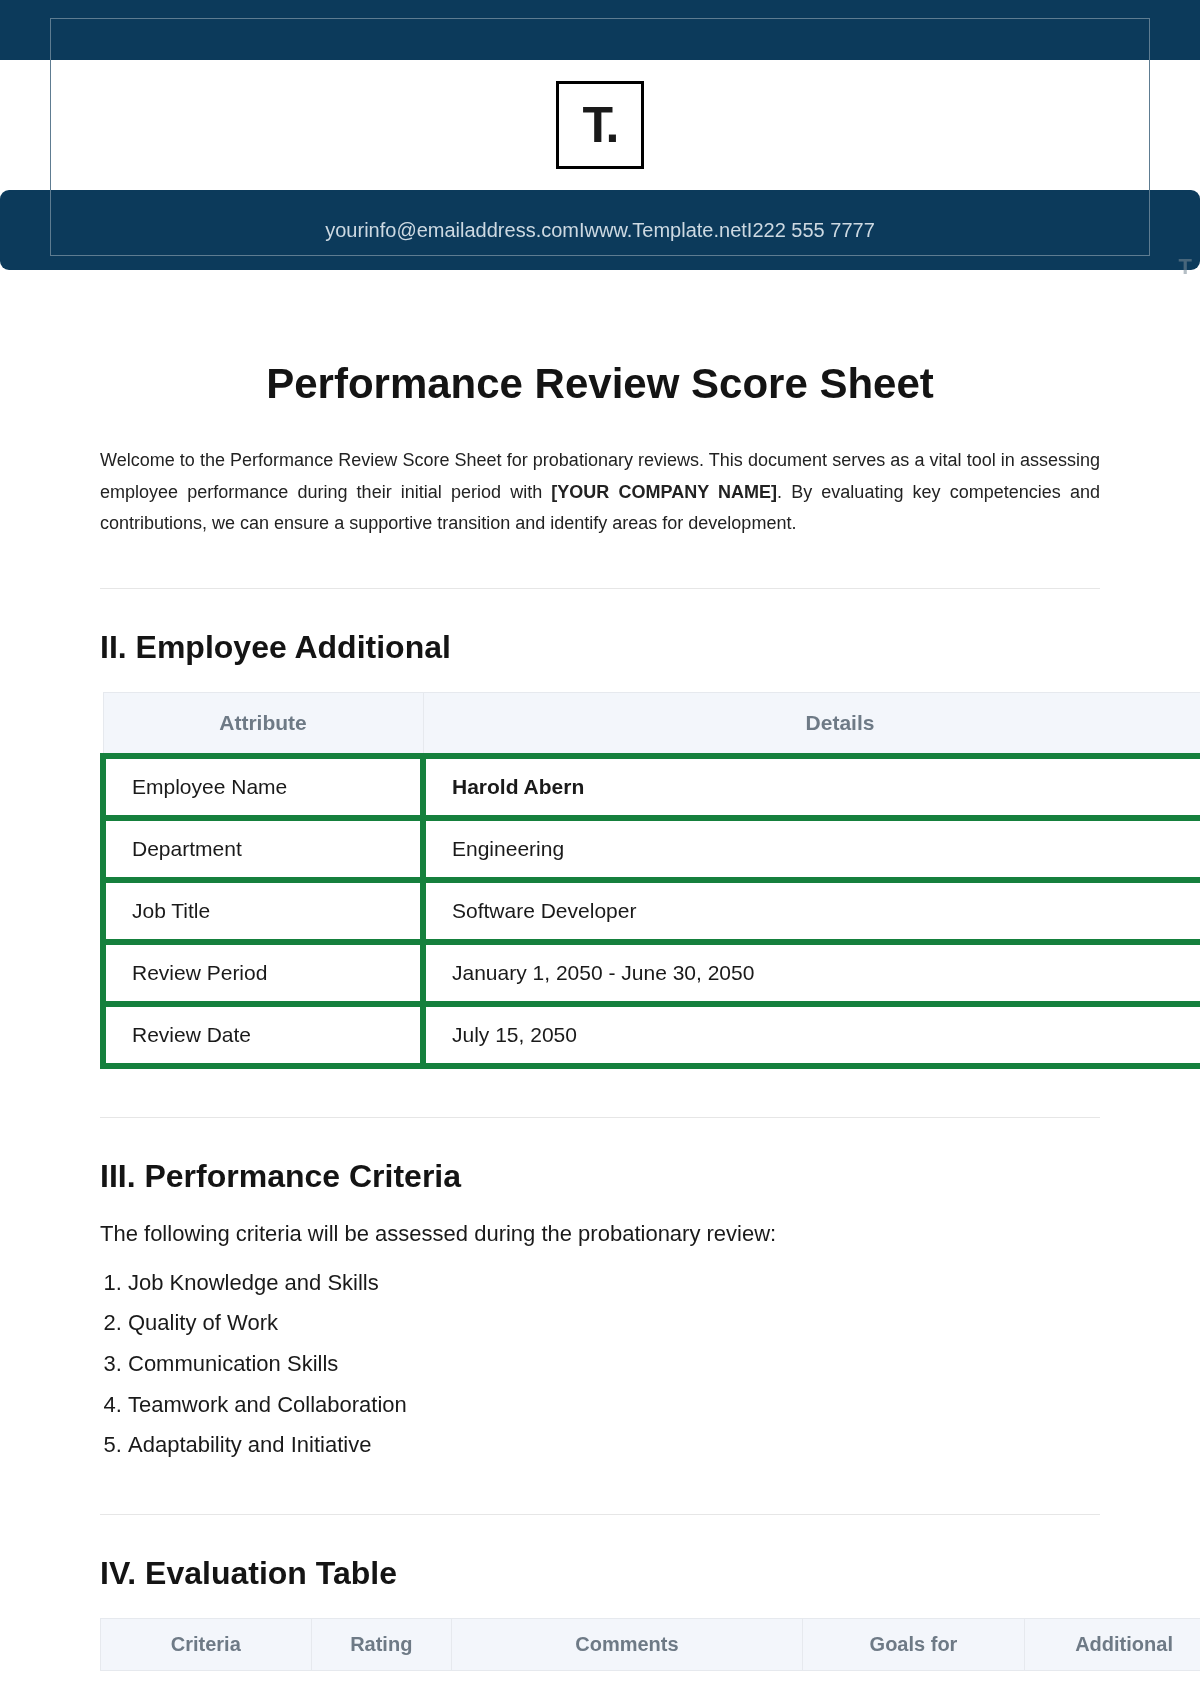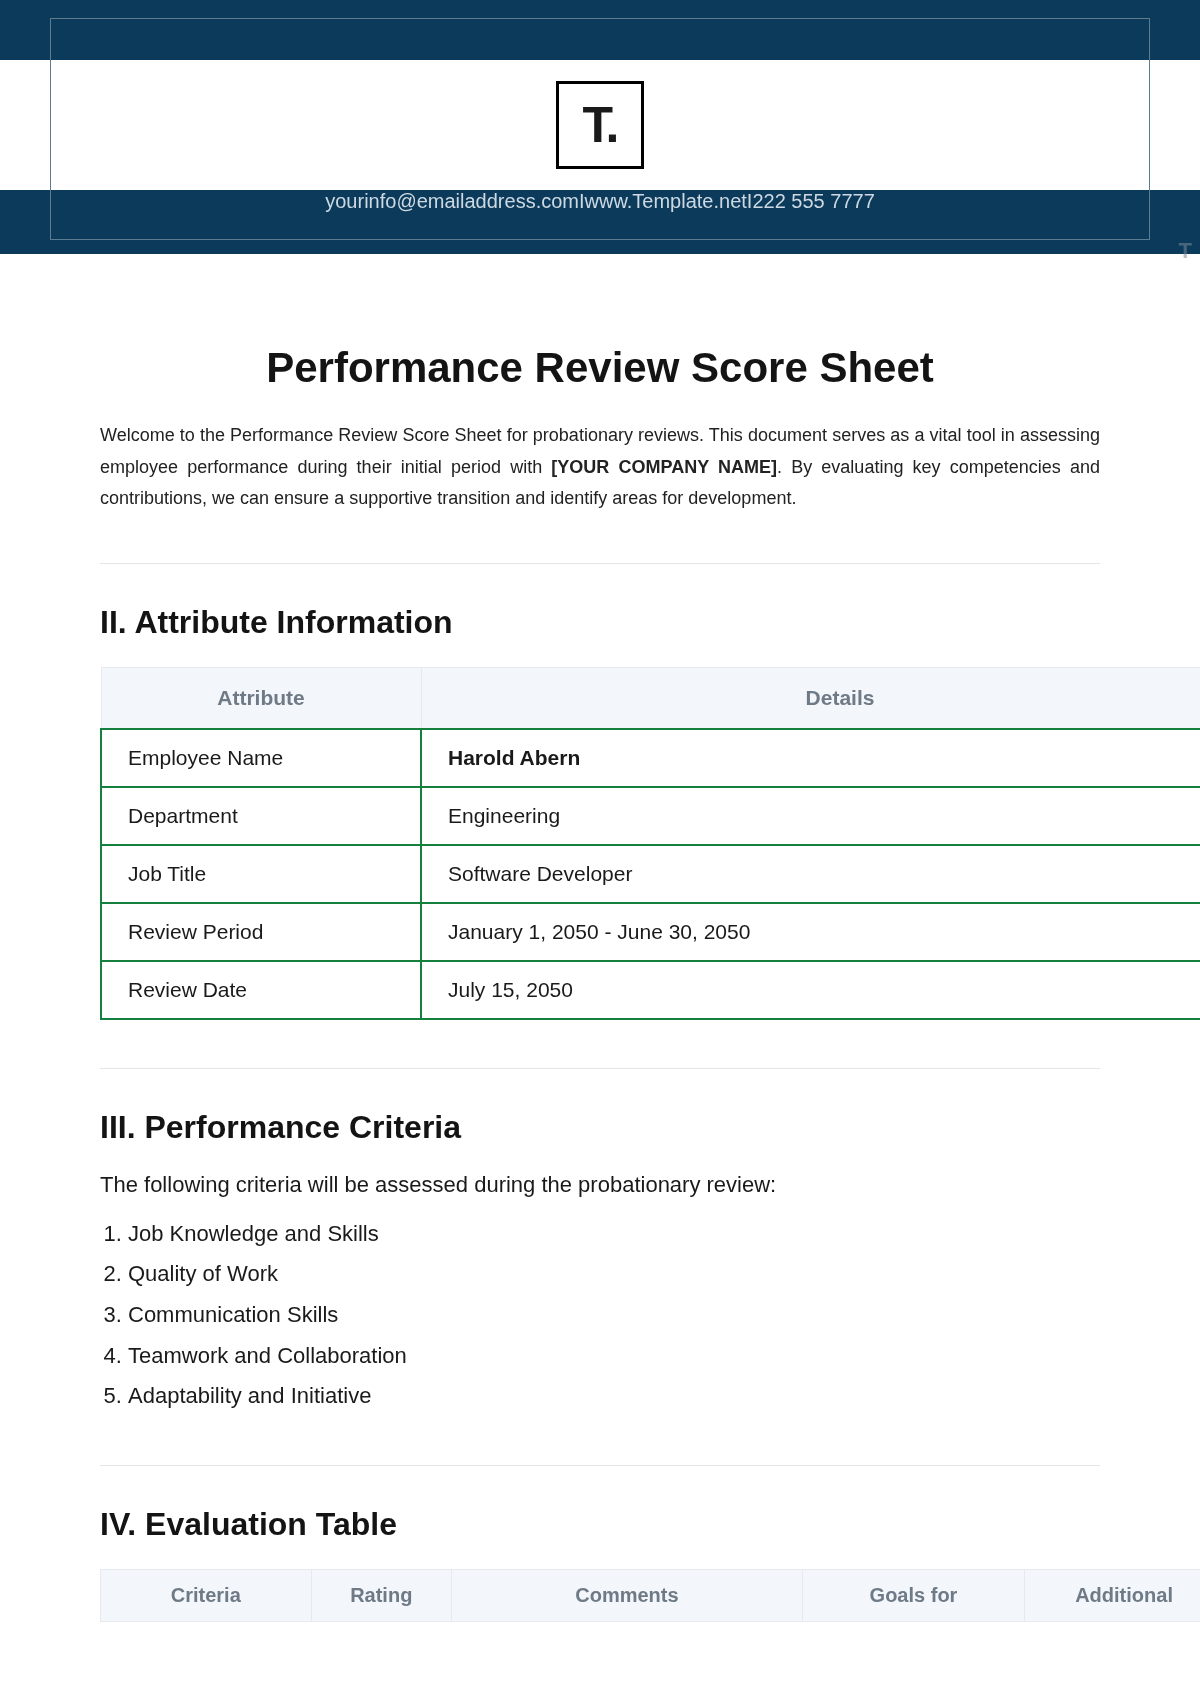--- a/index.html
+++ b/index.html
@@ -36,27 +36,28 @@
     border: 3px solid #000;
     display: flex;
     align-items: center;
     justify-content: center;
     font-size: 50px;
     font-weight: 900;
     letter-spacing: -2px;
   }
   .contact-band {
     background: #0c3a5b;
-    height: 64px;
+    height: 80px;
     display: flex;
-    align-items: flex-start;
+    align-items: center;
     justify-content: center;
     color: #cdd9e2;
     font-size: 20px;
     position: relative;
+    border-radius: 9px;
   }
   .contact-band::before {
     content: "";
     position: absolute;
     left: 50px; right: 50px; top: -70px; bottom: 14px;
     border: 1px solid #5e7c91;
     border-top: none;
     pointer-events: none;
   }
   .watermark {
@@ -68,21 +69,21 @@
     font-size: 22px;
     opacity: .55;
   }
   .page {
     padding: 90px 100px 0 100px;
   }
   h1.title {
     text-align: center;
     font-size: 42px;
     font-weight: 800;
-    margin-bottom: 28px;
+    margin-bottom: 37px;
     color: #141414;
   }
   .intro {
     font-size: 18px;
     line-height: 1.75;
     color: #222;
     text-align: justify;
     -webkit-text-align-last: left;
   }
   .intro .placeholder { font-weight: 800; }
@@ -105,21 +106,21 @@
   table.info th {
     background: #f3f6fb;
     color: #6e7a86;
     font-weight: 700;
     padding: 18px 14px;
     border: 1px solid #e6e9ee;
     text-align: center;
   }
   table.info td {
     padding: 16px 26px;
-    border: 2px solid #15803d;
+    border: 6px solid #15803d;
   }
   table.info td.attr { width: 320px; }
   .bold { font-weight: 800; }
   .criteria-intro {
     font-size: 22px;
     margin-bottom: 16px;
   }
   ol.crit {
     list-style: decimal;
     padding-left: 28px;
@@ -164,21 +165,21 @@
 <div class="page">
 
   <h1 class="title">Performance Review Score Sheet</h1>
 
   <p class="intro">
     <span>Welcome to the Performance Review Score Sheet for probationary reviews. This document serves as a vital tool in assessing employee performance during their initial period with </span><span class="placeholder">[YOUR COMPANY NAME]</span><span>. By evaluating key competencies and contributions, we can ensure a supportive transition and identify areas for development.</span>
   </p>
 
   <hr class="sep">
 
-  <h2 class="section">II. Attribute Information</h2>
+  <h2 class="section">II. Employee Additional</h2>
 
   <table class="info">
     <thead>
       <tr>
         <th>Attribute</th>
         <th>Details</th>
       </tr>
     </thead>
     <tbody>
       <tr>

